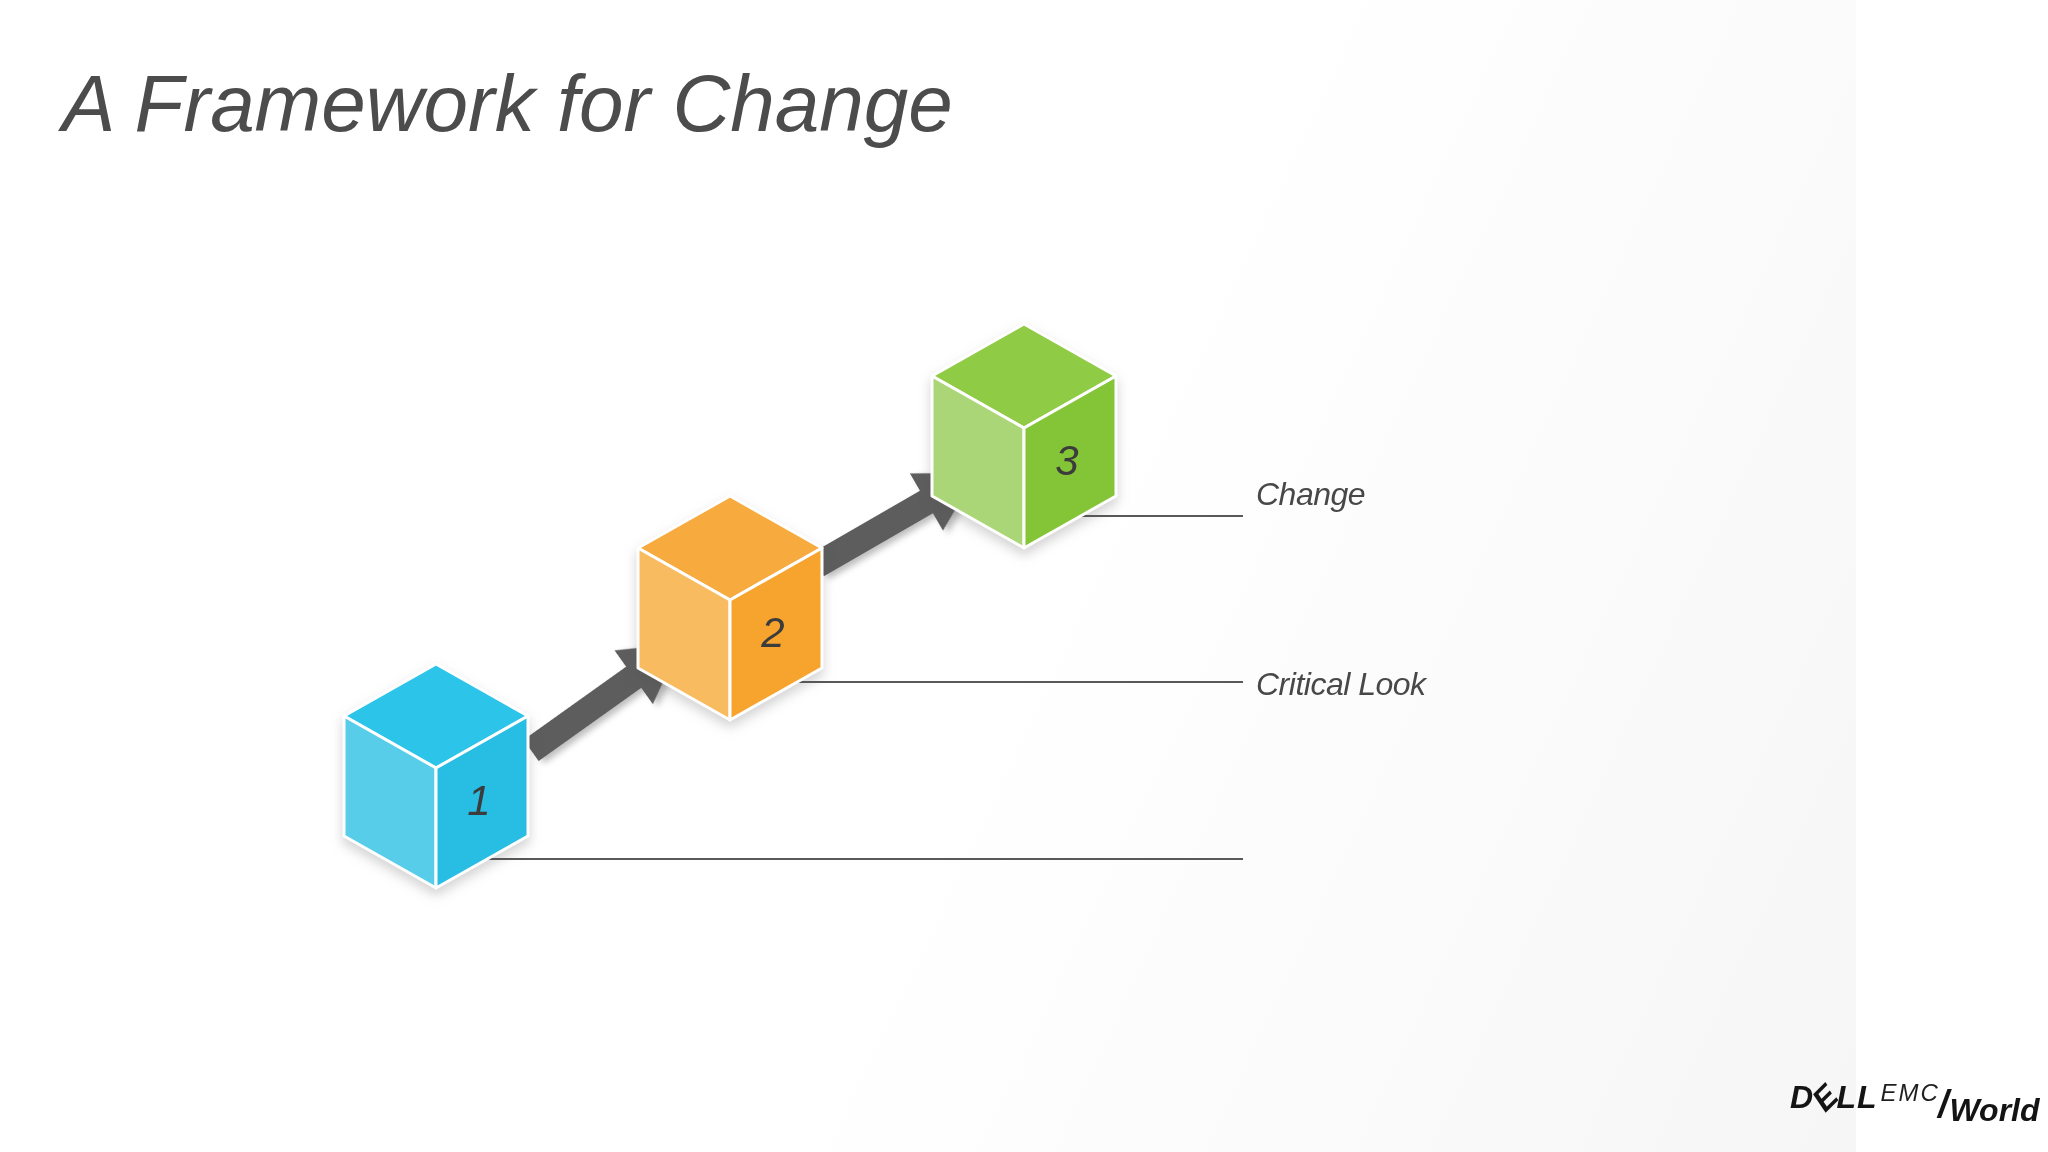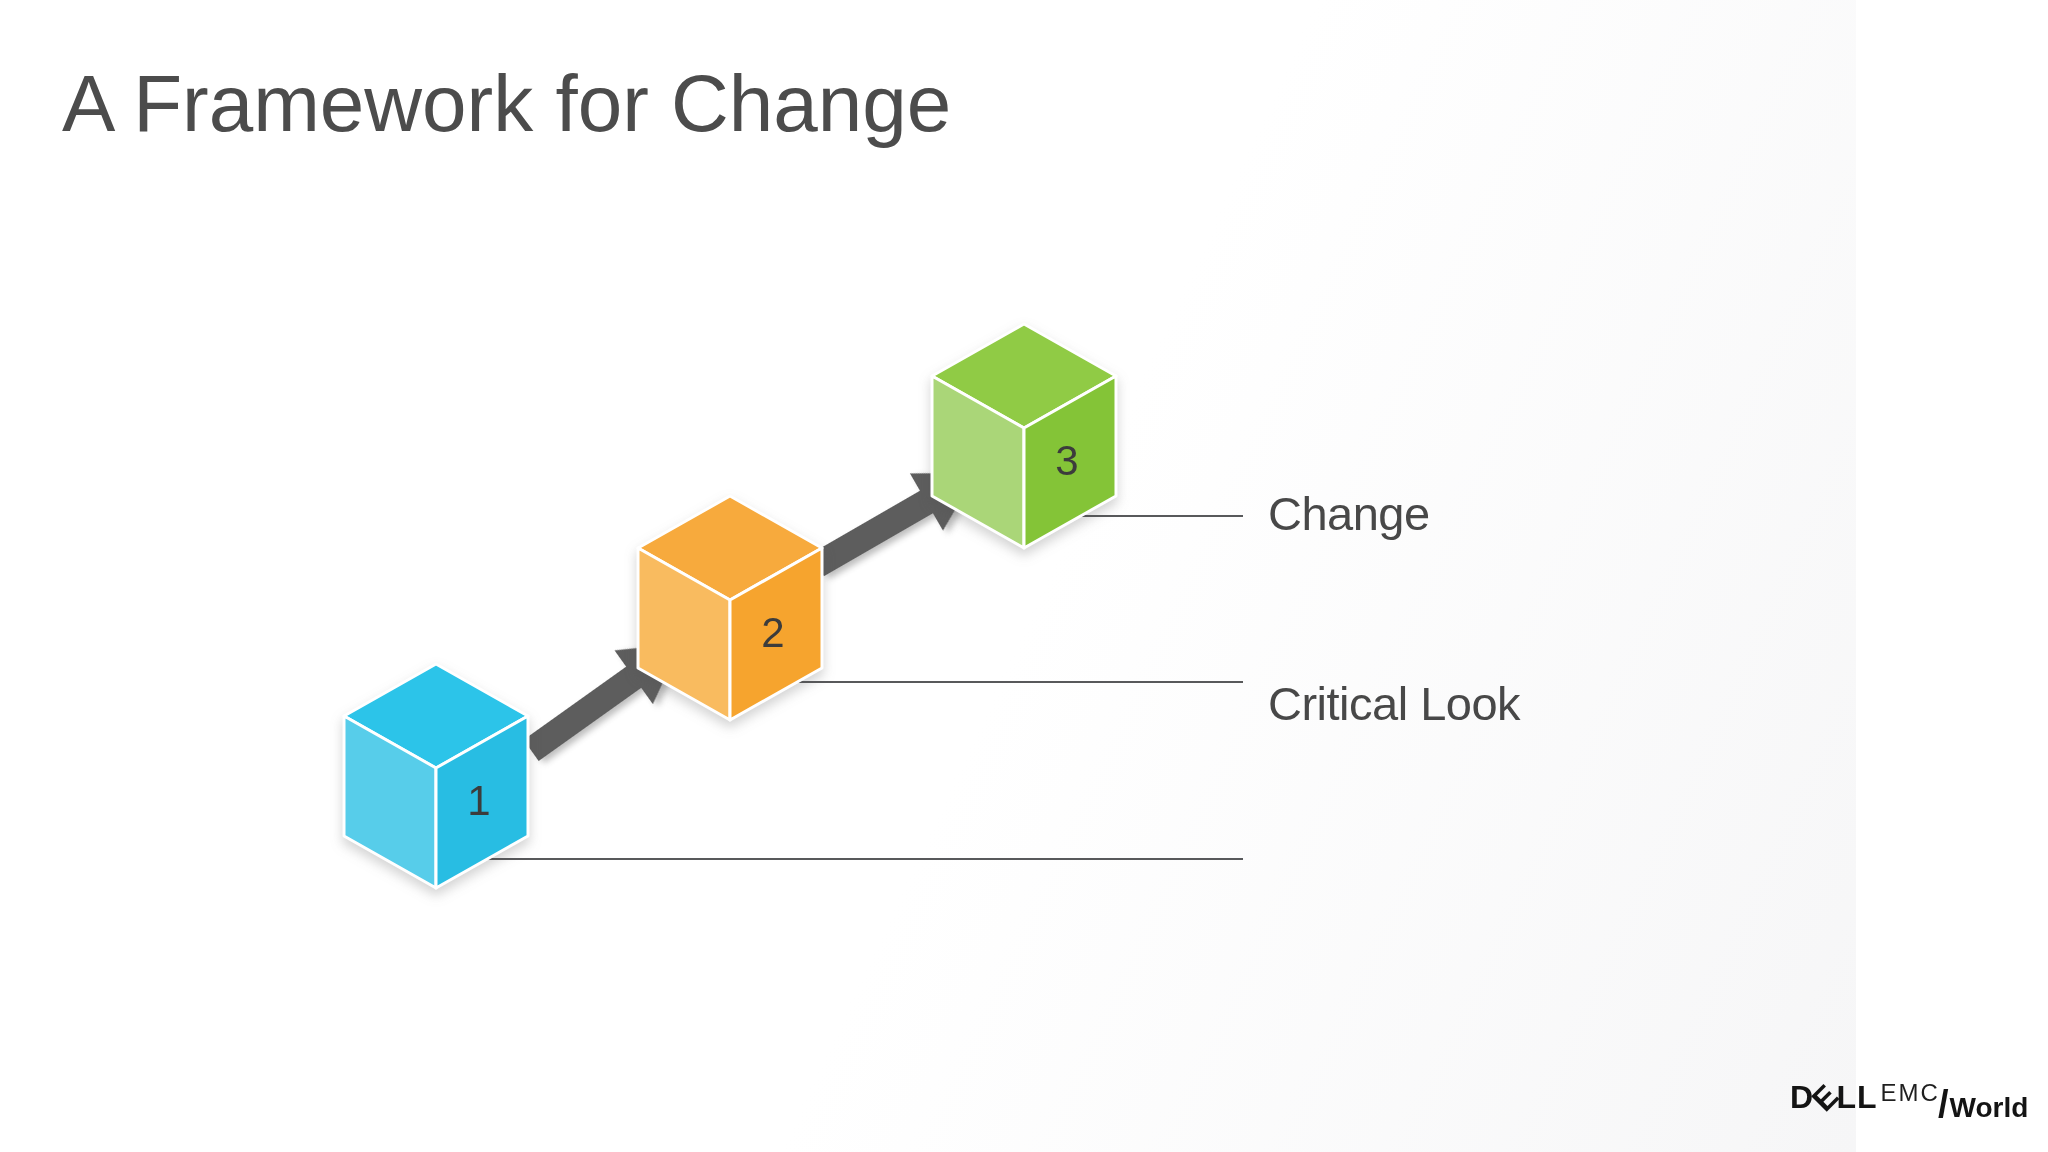--- a/index.html
+++ b/index.html
@@ -8,20 +8,21 @@
     width: 2048px;
     height: 1152px;
     overflow: hidden;
     font-family: "Liberation Sans", sans-serif;
   }
   .slide {
     position: relative;
     width: 1856px;
     height: 1152px;
     background: linear-gradient(115deg, #ffffff 55%, #f6f6f7 100%);
+    font-style: italic;
   }
   .slide-title {
     position: absolute;
     left: 62px;
     top: 64px;
     margin: 0;
     font-size: 80px;
     font-weight: 400;
     letter-spacing: 0px;
     color: #4c4c4c;
@@ -36,22 +37,22 @@
   .cube  { filter: drop-shadow(0px 6px 6px rgba(80,80,80,0.25)); }
   .arrow { filter: drop-shadow(3px 5px 3px rgba(90,90,90,0.40)); }
   .cube polygon { stroke: #ffffff; stroke-width: 3; stroke-linejoin: round; }
   .cube-number {
     font-family: "Liberation Sans", sans-serif;
     font-size: 42px;
     font-weight: 400;
   }
   .callout-label {
     position: absolute;
-    margin: 16px;
-    font-size: 47px;
+    margin: 4px;
+    font-size: 32px;
     font-weight: 400;
     letter-spacing: -0.5px;
     color: #484848;
     line-height: 1;
     white-space: nowrap;
   }
   .label-change   { left: 1252px; top: 474px; }
   .label-critical { left: 1252px; top: 664px; }
   .label-challenge{ left: 1252px; top: 820px; }
   .logo {
@@ -85,21 +86,21 @@
     color: #1f1f1f;
   }
   .logo-slash {
     font-size: 38px;
     font-weight: 700;
     line-height: 0.8;
     transform: translateY(8px);
     margin: 0 1px 0 -2px;
   }
   .logo-world {
-    font-size: 28px;
+    font-size: 32px;
     font-weight: 800;
     line-height: 1;
     transform: translateY(13px);
   }
 </style>
 </head>
 <body>
 
 <div class="slide">
 

